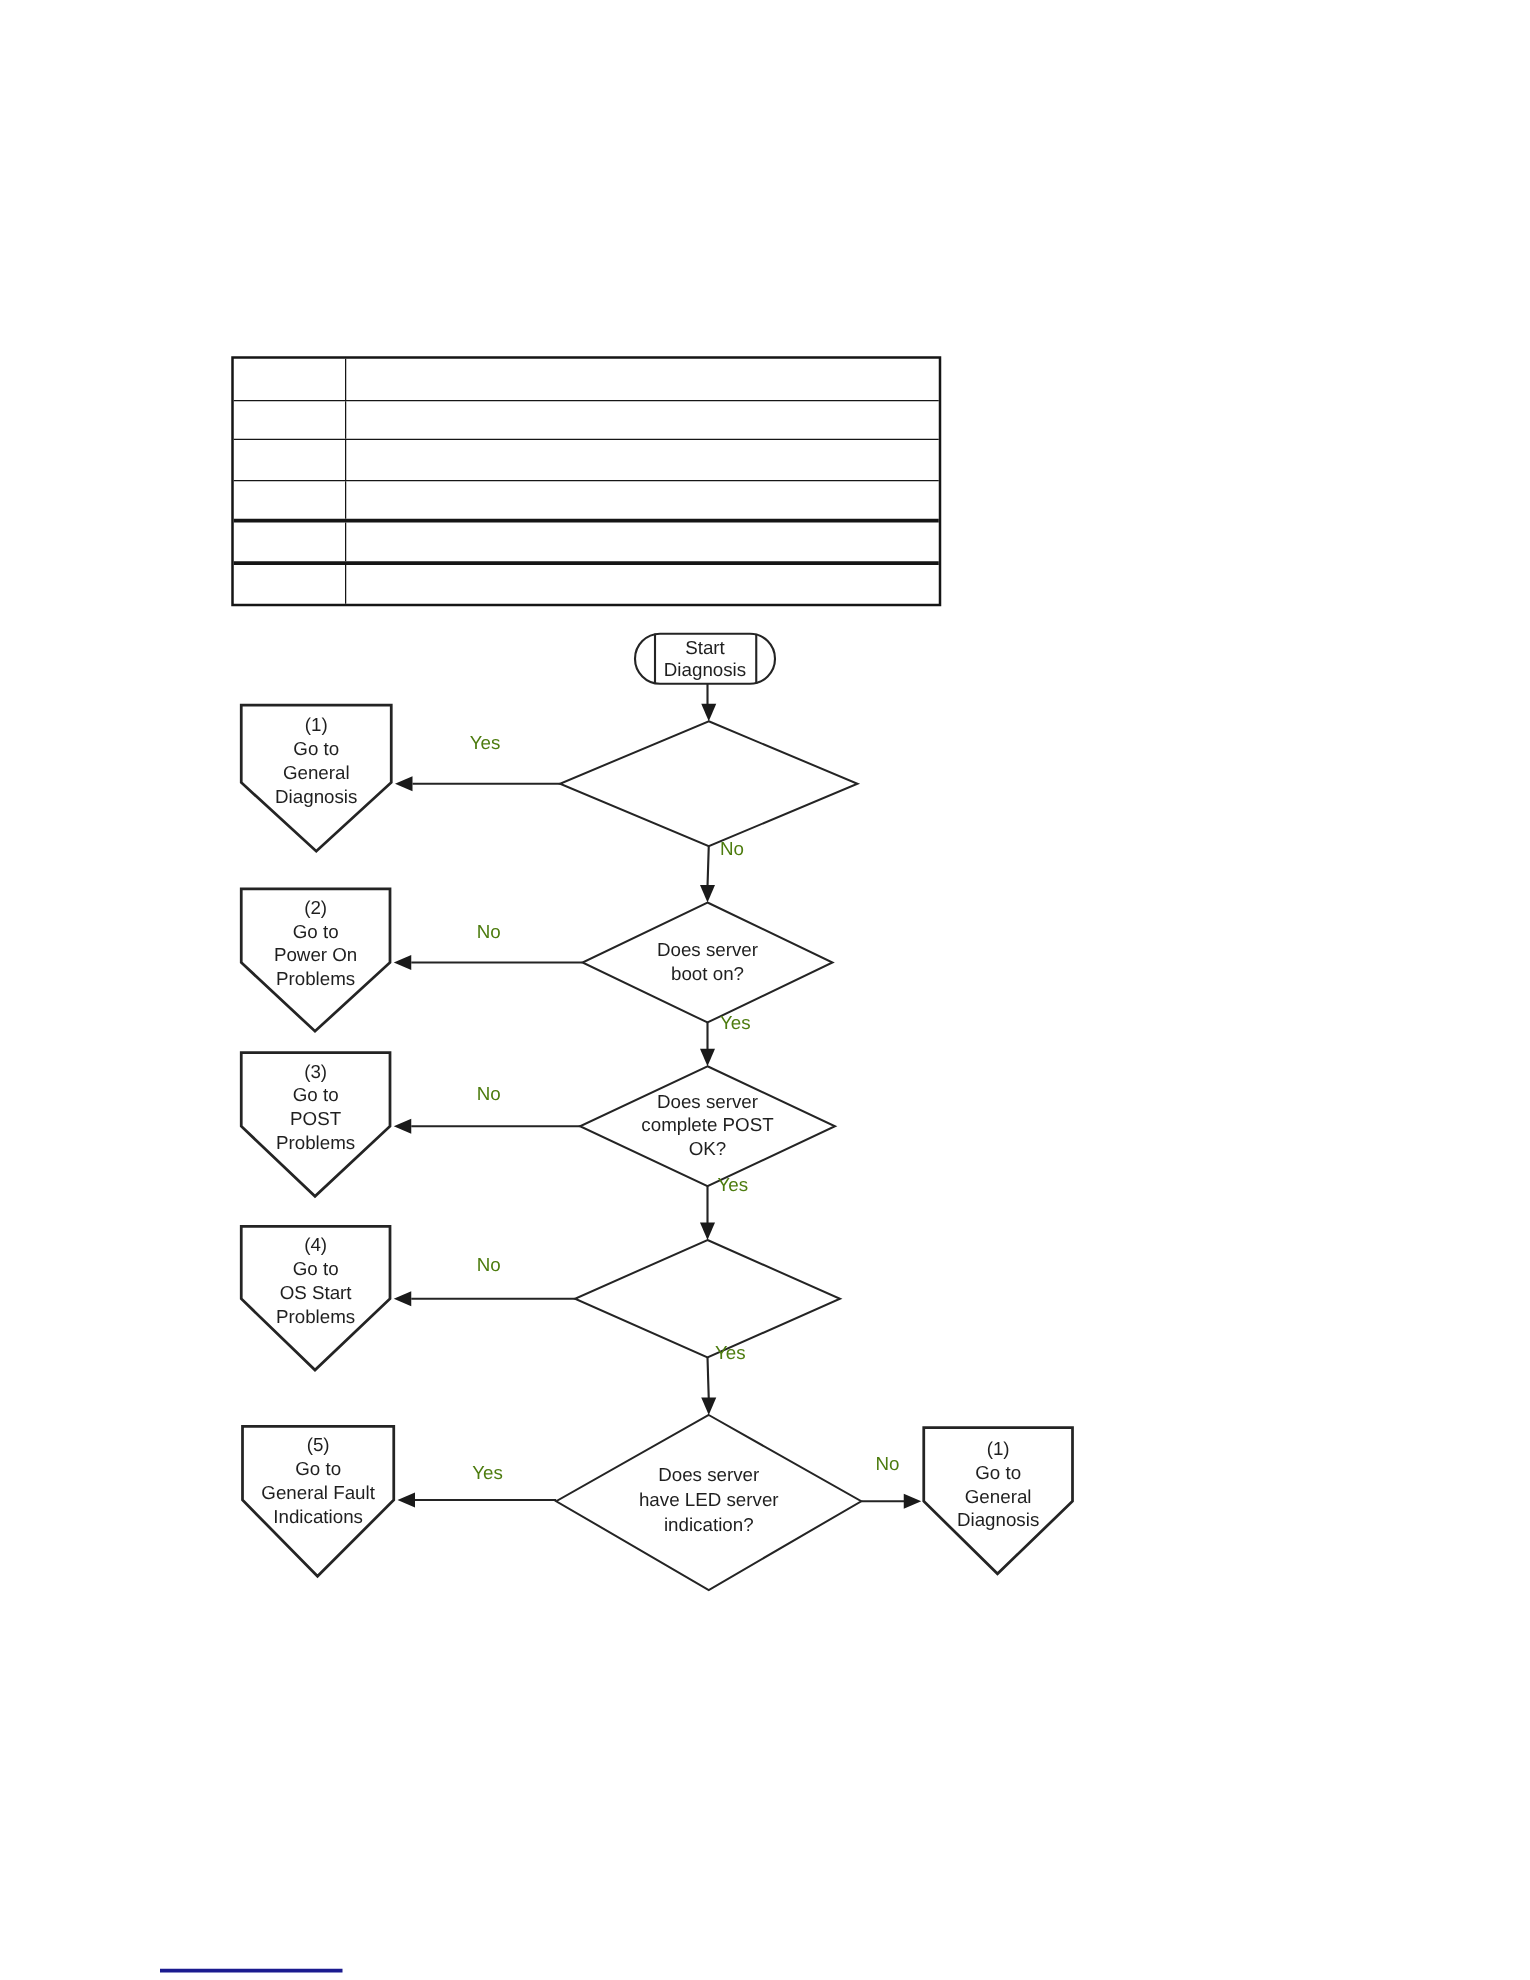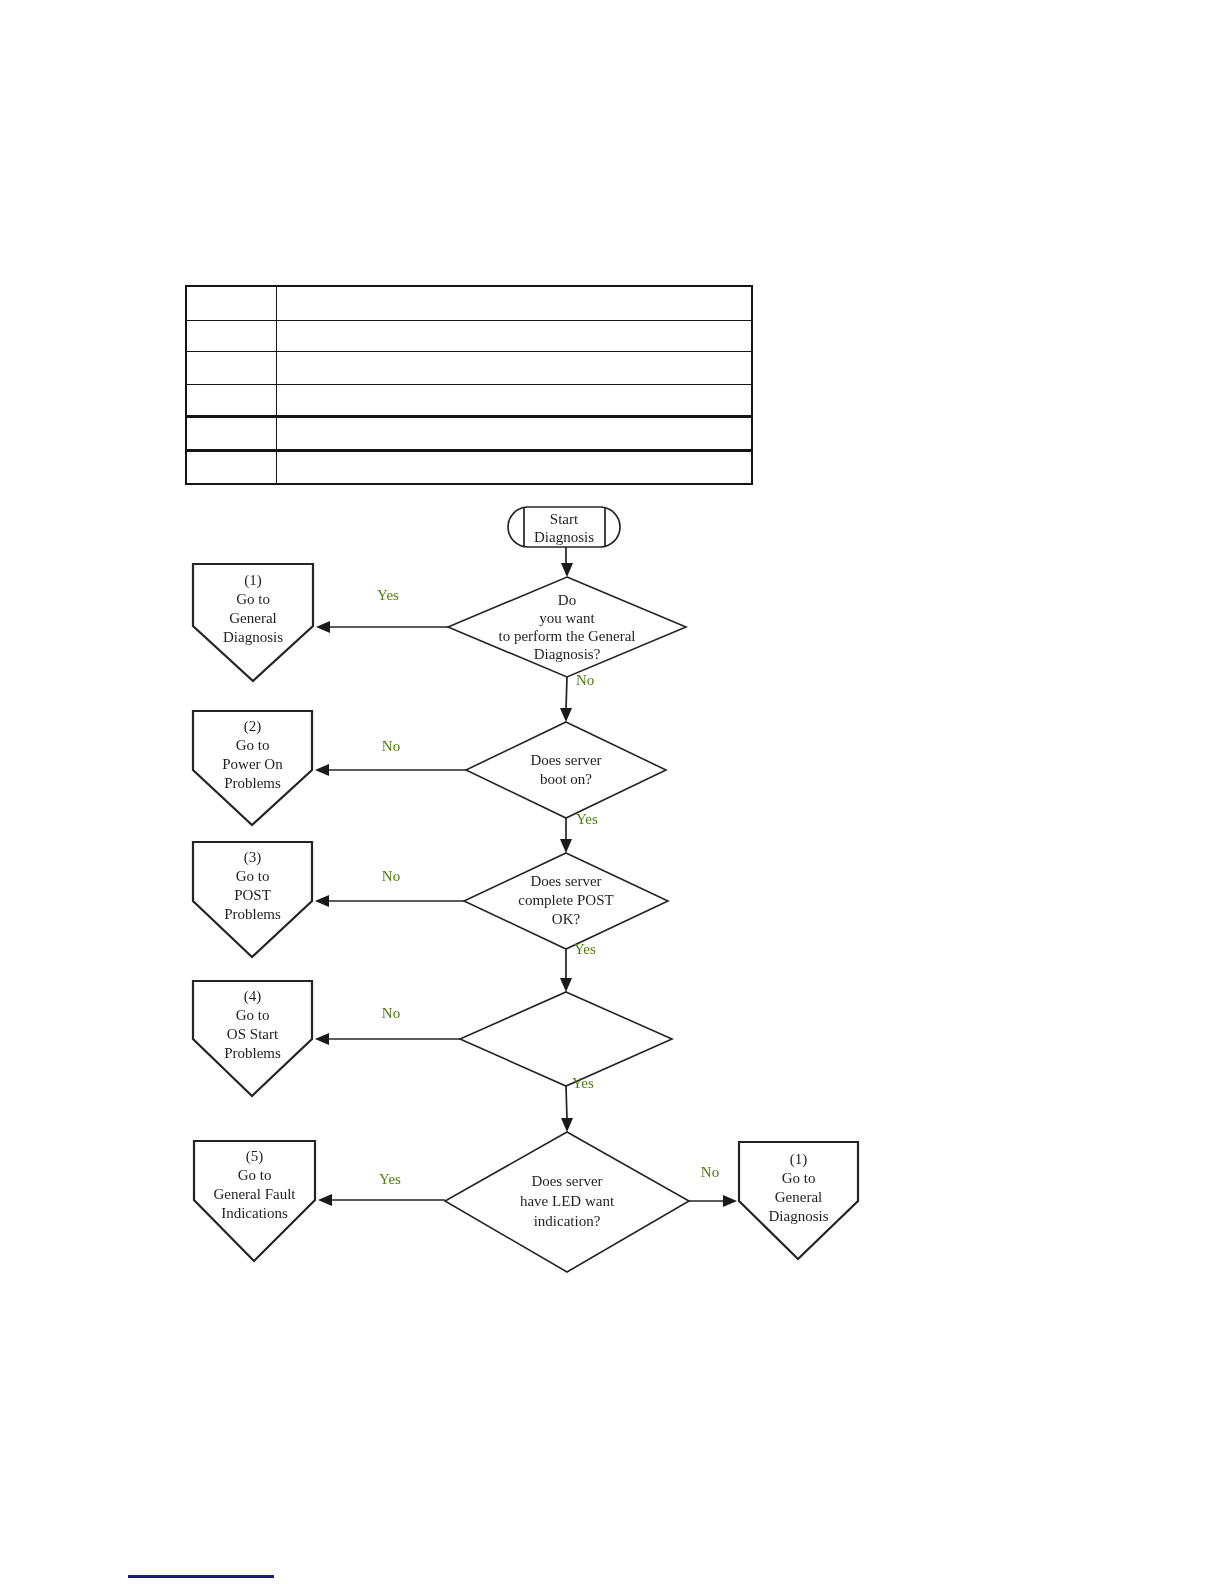--- a/index.html
+++ b/index.html
@@ -1,20 +1,20 @@
 <!DOCTYPE html>
 <html><head>
 <meta charset="utf-8">
 <style>
   html,body{margin:0;padding:0;background:#ffffff;}
   #canvas{
     position:relative;
     width:1224px;height:1584px;
     background:#ffffff;
-    font-family:Liberation Serif, serif;
+    font-family:Liberation Sans, sans-serif;
     color:#1f1f1f;
     overflow:hidden;
   }
   svg{position:absolute;left:0;top:0;}
   
   #ref-table{
     position:absolute;left:185px;top:285px;width:568px;
     border:2px solid #151515;background:#ffffff;box-sizing:border-box;
   }
   .t-row{display:flex;border-top:1px solid #151515;}
@@ -120,38 +120,32 @@
       <polygon points="318,1200 332,1194 332,1206"></polygon>
       <polygon points="737,1201 723,1195 723,1207"></polygon>
     </g>
   </svg>
 
   <div class="txt" style="left:508px;top:510px;width:112px;">
     <div>Start</div>
     <div>Diagnosis</div>
   </div>
 
-  <div class="txt" style="left:448px;top:591px;width:238px;">
-    <div>Do</div>
-    <div>you want</div>
-    <div>to perform the General</div>
-    <div>Diagnosis?</div>
-  </div>
   <div class="txt" style="left:466px;top:751px;width:200px;line-height:19px;">
     <div>Does server</div>
     <div>boot on?</div>
   </div>
   <div class="txt" style="left:464px;top:872px;width:204px;line-height:19px;">
     <div>Does server</div>
     <div>complete POST</div>
     <div>OK?</div>
   </div>
   <div class="txt d5l" style="left:445px;top:1171px;width:244px;">
     <div>Does server</div>
-    <div>have LED want</div>
+    <div>have LED server</div>
     <div>indication?</div>
   </div>
 
   <div class="txt pent" style="left:193px;top:571px;width:120px;">
     <div>(1)</div>
     <div>Go to</div>
     <div>General</div>
     <div>Diagnosis</div>
   </div>
   <div class="txt pent" style="left:193px;top:717px;width:119px;">

